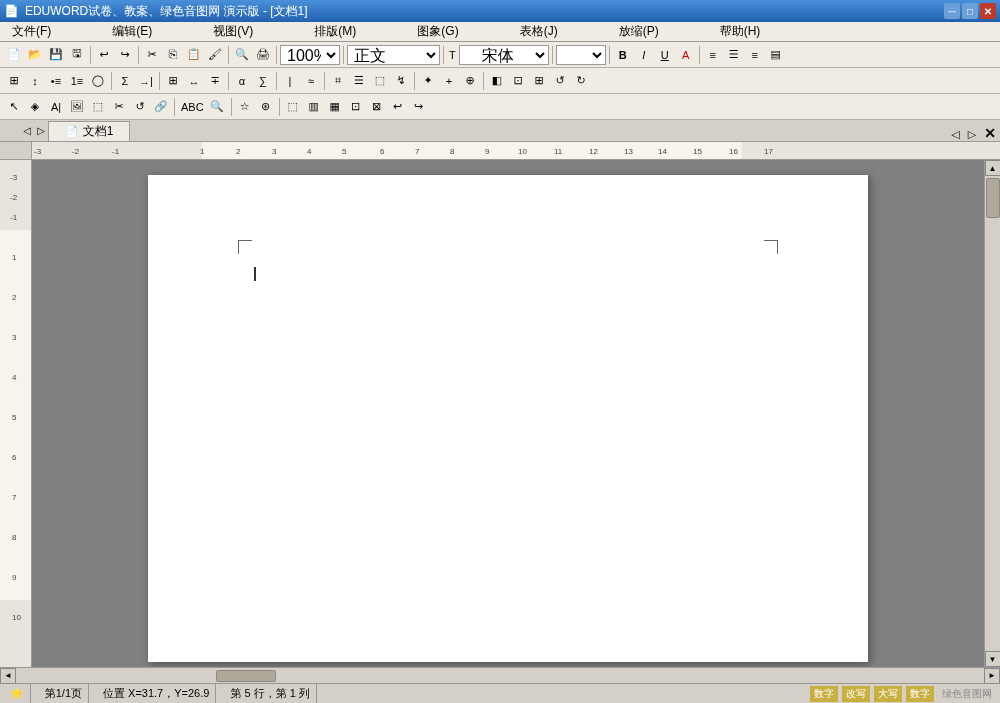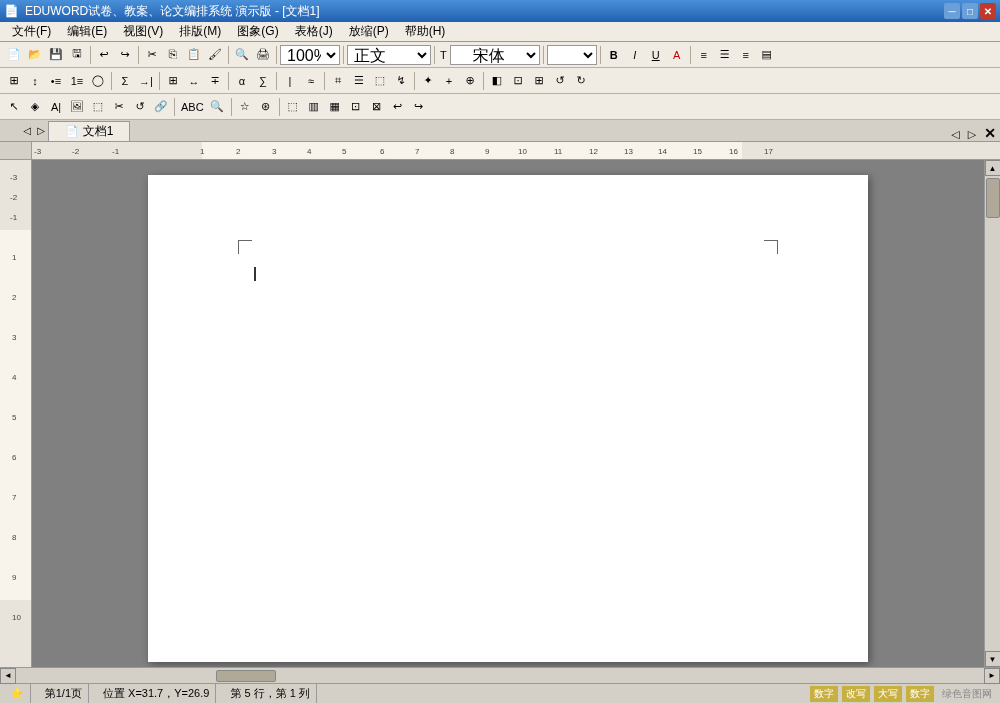--- a/index.html
+++ b/index.html
@@ -23,20 +23,21 @@
     .win-btn.max { background: #6a9fd8; color: white; }
     .win-btn.close { background: #c0392b; color: white; }
 
     
     #menubar {
       height: 20px;
       background: #f0ece4;
       border-bottom: 1px solid #999;
       display: flex; align-items: center;
       padding: 0 4px;
+      gap: 45px;
     }
     .menu-item {
       padding: 2px 8px;
       cursor: pointer;
       font-size: 12px;
       color: #000;
     }
 
     
     .toolbar {
@@ -58,21 +59,21 @@
       font-size: 11px;
       border-radius: 2px;
       padding: 0 2px;
     }
     .tb-sep { width: 1px; height: 18px; background: #b0a898; margin: 0 2px; }
     .tb-select {
       height: 20px; border: 1px solid #999; background: white;
       font-size: 16px; padding: 0 2px; cursor: pointer;
     }
     .tb-select-zoom { width: 60px; }
-    .tb-select-style { width: 84px; }
+    .tb-select-style { width: 93px; }
     .tb-select-font { width: 90px; text-align: center; }
     .tb-select-size { width: 50px; padding-left: 40px; }
 
     
     #tabbar {
       height: 22px;
       background: #d4d0c8;
       border-bottom: 1px solid #999;
       display: flex; align-items: flex-end;
       padding-left: 20px;
@@ -185,21 +186,21 @@
       gap: 1px;
       overflow: hidden;
     }
   </style>
 </head>
 <body>
 
 <div id="titlebar">
   <div style="display:flex;align-items:center;gap:6px;">
     <span style="font-size:12px;color:#ffcc00;">📄</span>
-    <span>EDUWORD试卷、教案、论文编排系统 演示版 - [文档1]</span>
+    <span>EDUWORD试卷、教案、绿色音图网 演示版 - [文档1]</span>
   </div>
   <div class="win-btns">
     <button class="win-btn min">─</button>
     <button class="win-btn max">□</button>
     <button class="win-btn close">✕</button>
   </div>
 </div>
 
 <div id="menubar">
   <span class="menu-item">文件(F)</span>

